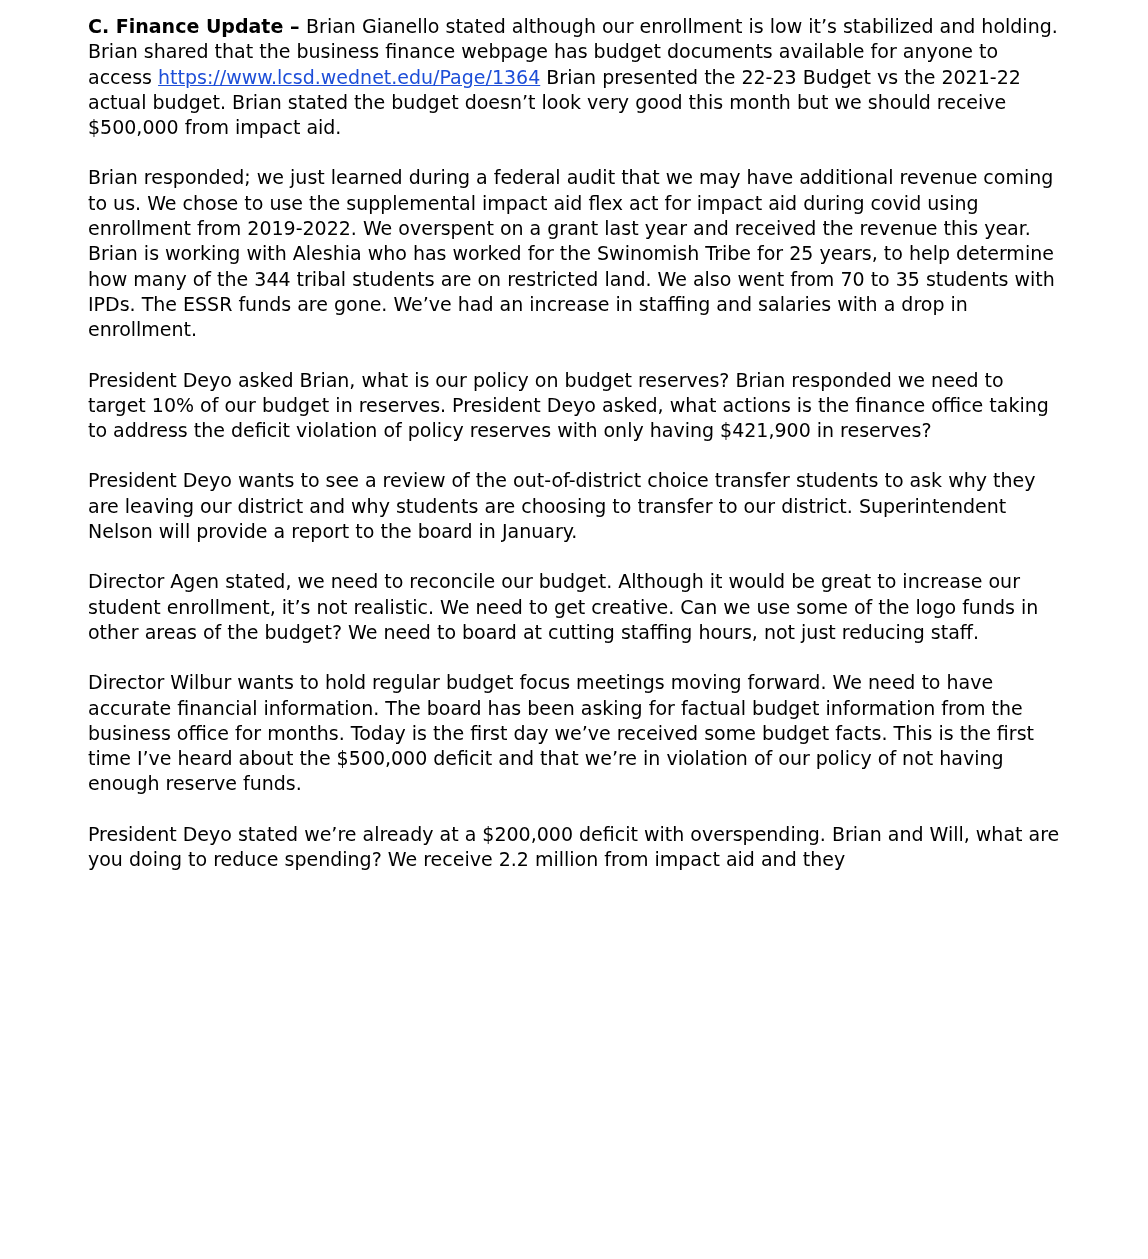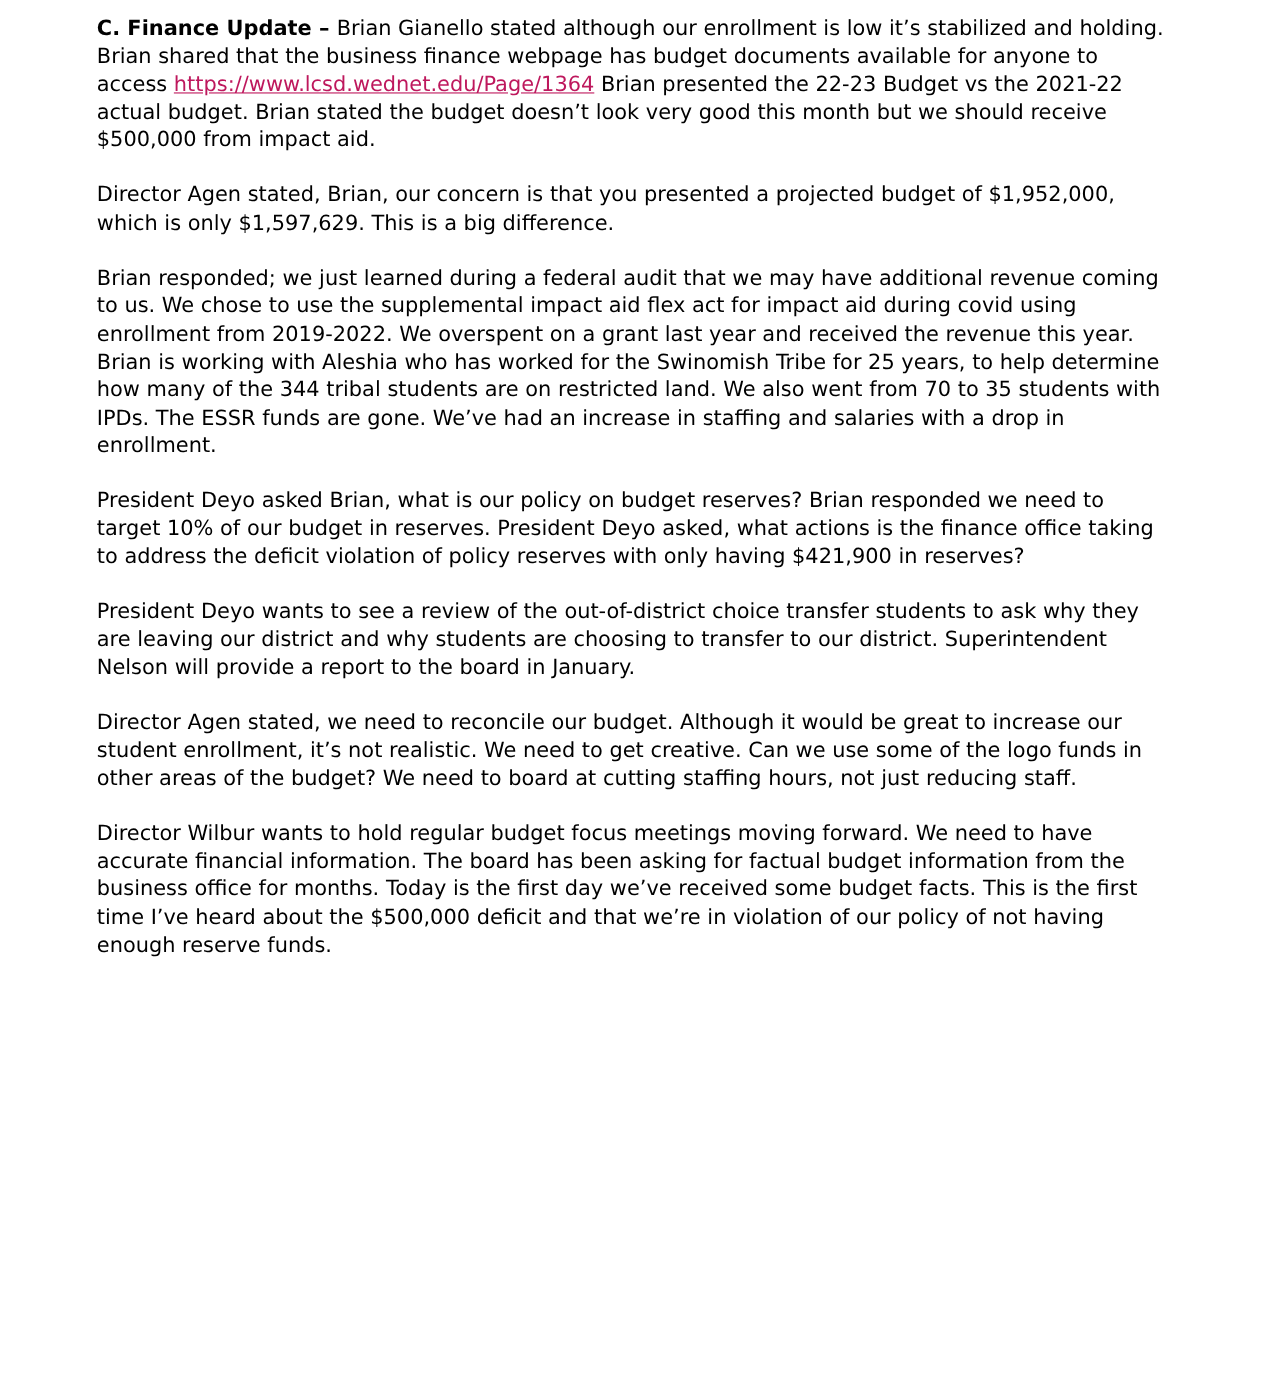--- a/index.html
+++ b/index.html
@@ -25,41 +25,41 @@
     line-height: 25.3px;
     text-align: left;
   }
   .para.tight {
     margin-bottom: 0;
   }
   .lead-bold {
     font-weight: bold;
   }
   .doc-link {
-    color: #be185d;
+    color: #1d4ed8;
     text-decoration: underline;
     cursor: pointer;
   }
 </style>
 </head>
 <body>
 
 <div class="document">
 
   <p class="para"><b class="lead-bold">C. Finance Update – </b><span>Brian Gianello stated although our enrollment is low it’s stabilized and holding. Brian shared that the business finance webpage has budget documents available for anyone to access </span><a class="doc-link">https://www.lcsd.wednet.edu/Page/1364</a><span> Brian presented the 22-23 Budget vs the 2021-22 actual budget. Brian stated the budget doesn’t look very good this month but we should receive $500,000 from impact aid.</span></p>
 
-  <p class="para">Director Agen stated, Brian, our concern is that you presented a projected budget of $1,952,000, which is only $1,597,629. This is a big difference.</p>
 
   <p class="para">Brian responded; we just learned during a federal audit that we may have additional revenue coming to us. We chose to use the supplemental impact aid flex act for impact aid during covid using enrollment from 2019-2022. We overspent on a grant last year and received the revenue this year. Brian is working with Aleshia who has worked for the Swinomish Tribe for 25 years, to help determine how many of the 344 tribal students are on restricted land. We also went from 70 to 35 students with IPDs. The ESSR funds are gone. We’ve had an increase in staffing and salaries with a drop in enrollment.</p>
 
 
   <p class="para">President Deyo asked Brian, what is our policy on budget reserves? Brian responded we need to target 10% of our budget in reserves. President Deyo asked, what actions is the finance office taking to address the deficit violation of policy reserves with only having $421,900 in reserves?</p>
 
   <p class="para">President Deyo wants to see a review of the out-of-district choice transfer students to ask why they are leaving our district and why students are choosing to transfer to our district. Superintendent Nelson will provide a report to the board in January.</p>
 
 
   <p class="para">Director Agen stated, we need to reconcile our budget. Although it would be great to increase our student enrollment, it’s not realistic. We need to get creative. Can we use some of the logo funds in other areas of the budget? We need to board at cutting staffing hours, not just reducing staff.</p>
 
 
   <p class="para">Director Wilbur wants to hold regular budget focus meetings moving forward. We need to have accurate financial information. The board has been asking for factual budget information from the business office for months. Today is the first day we’ve received some budget facts. This is the first time I’ve heard about the $500,000 deficit and that we’re in violation of our policy of not having enough reserve funds.</p>
 
+  <p class="para">President Deyo stated we’re already at a $200,000 deficit with overspending. Brian and Will, what are you doing to reduce spending? We receive 2.2 million from impact aid and they</p>
 
 </div>
 
 </body></html>

